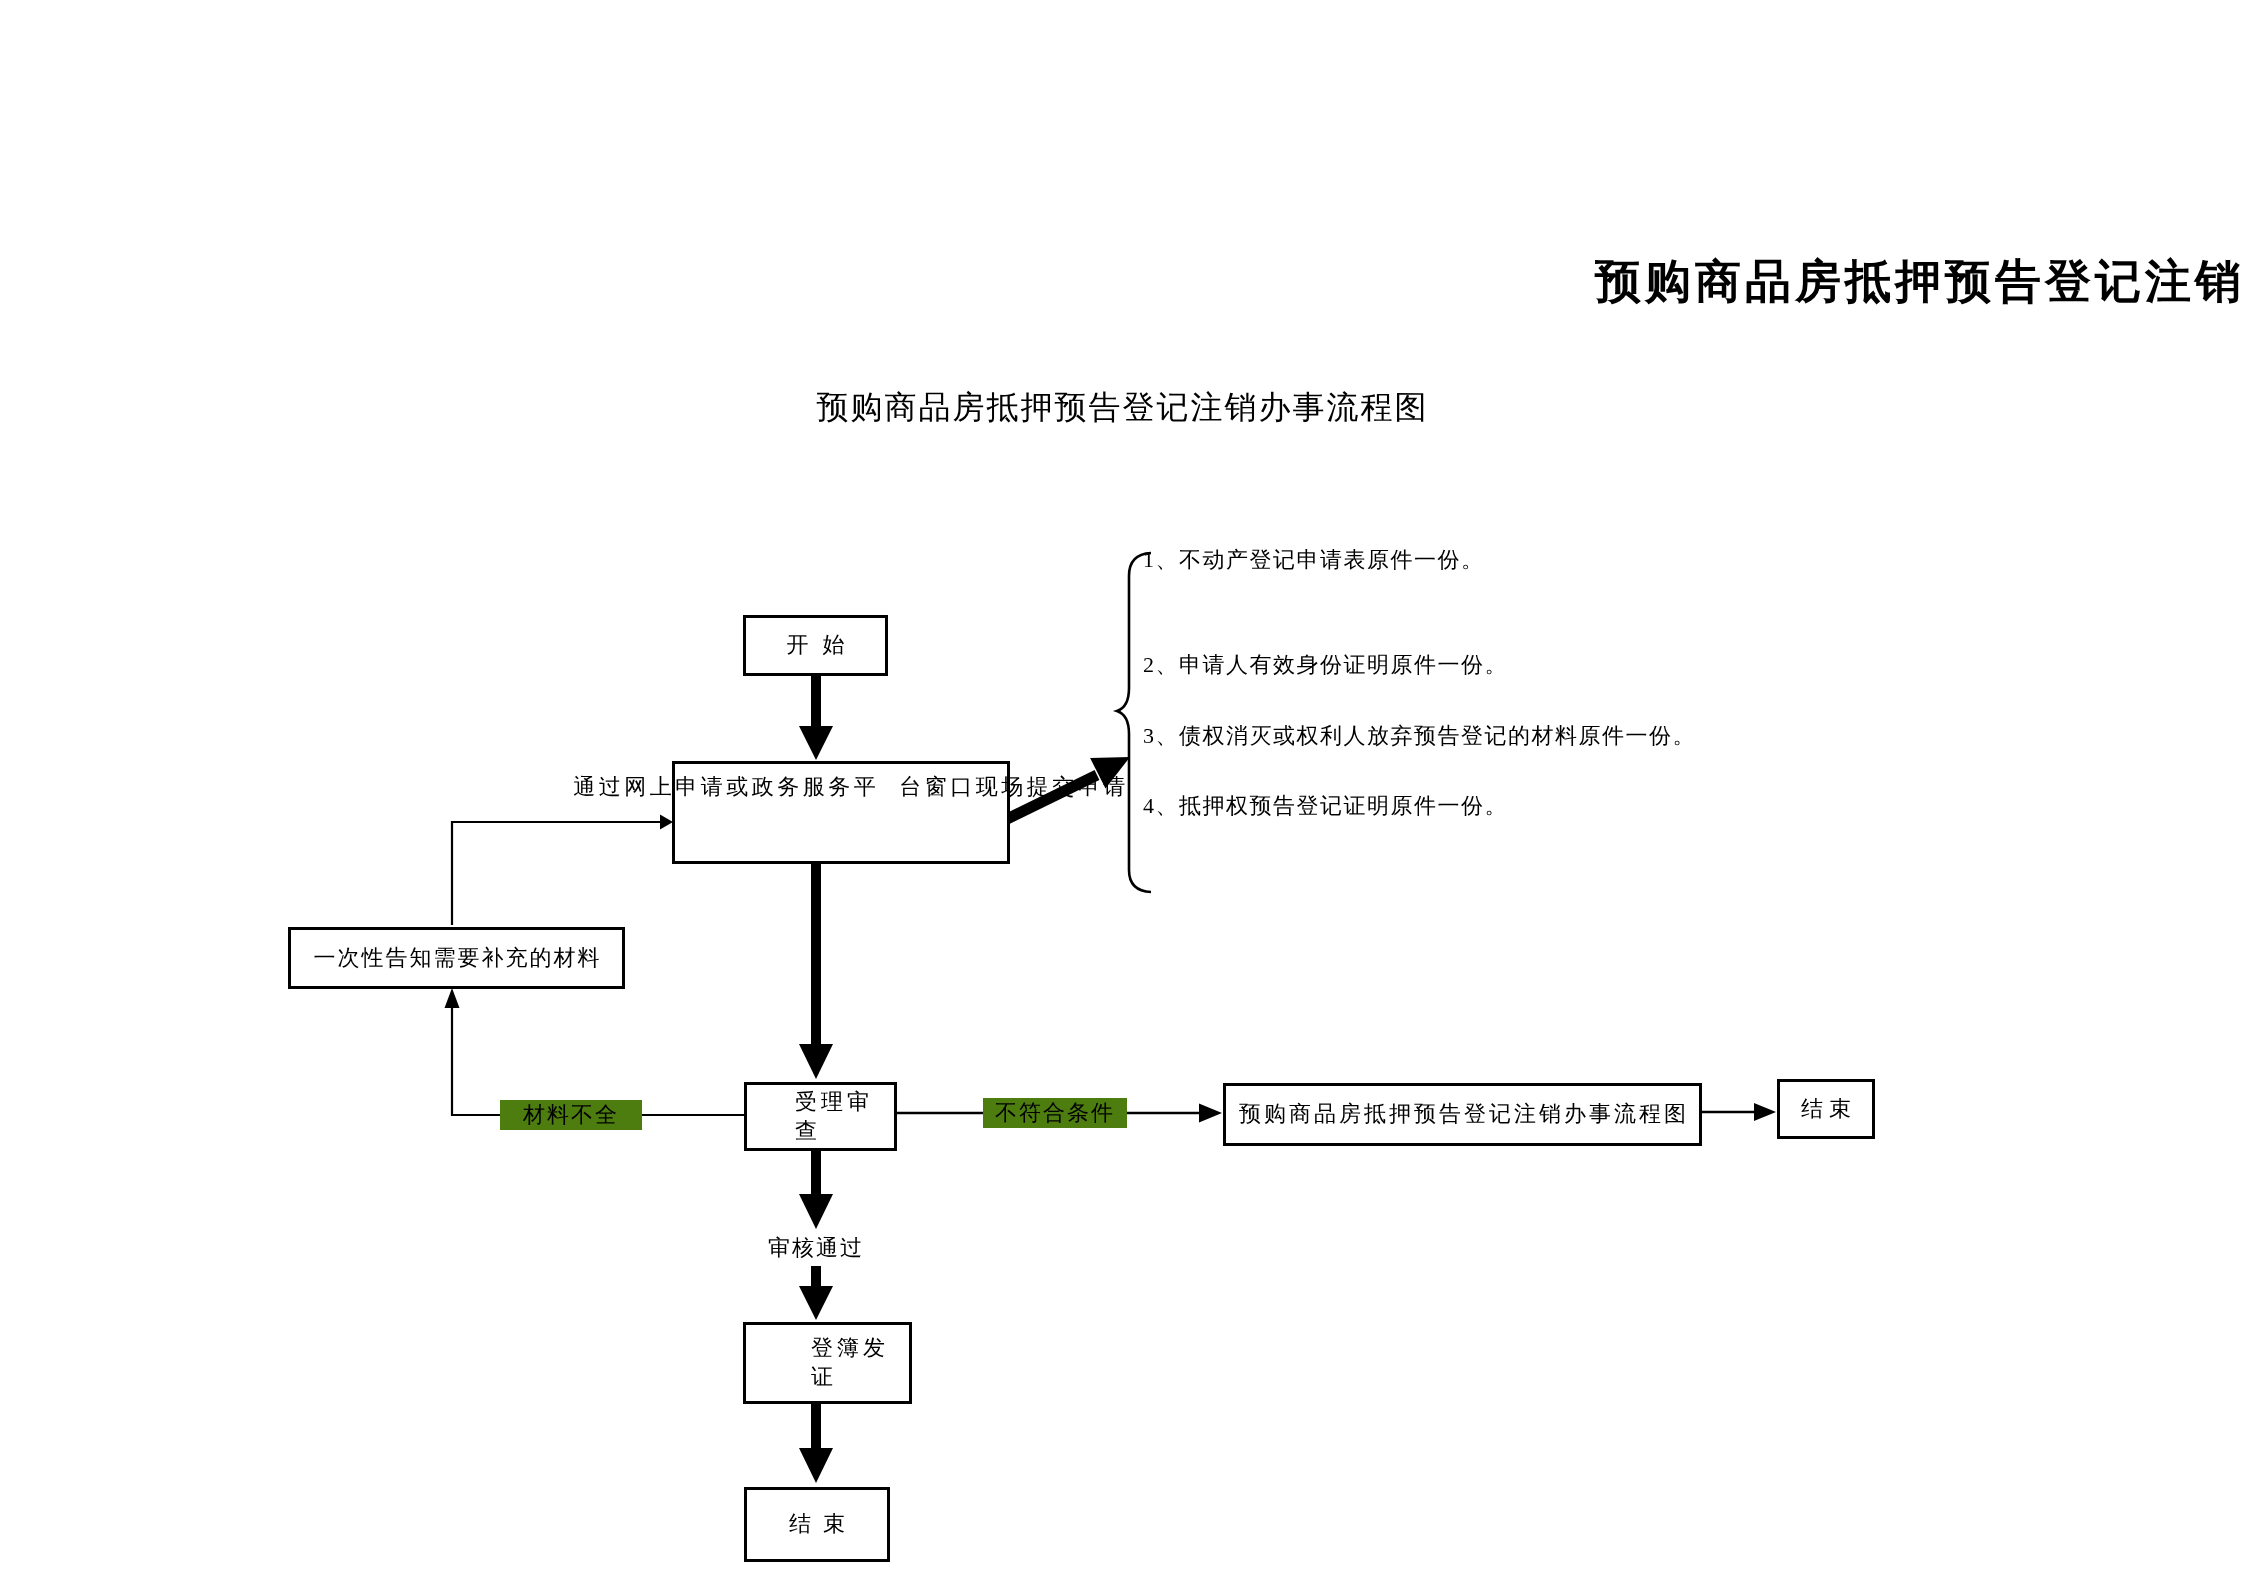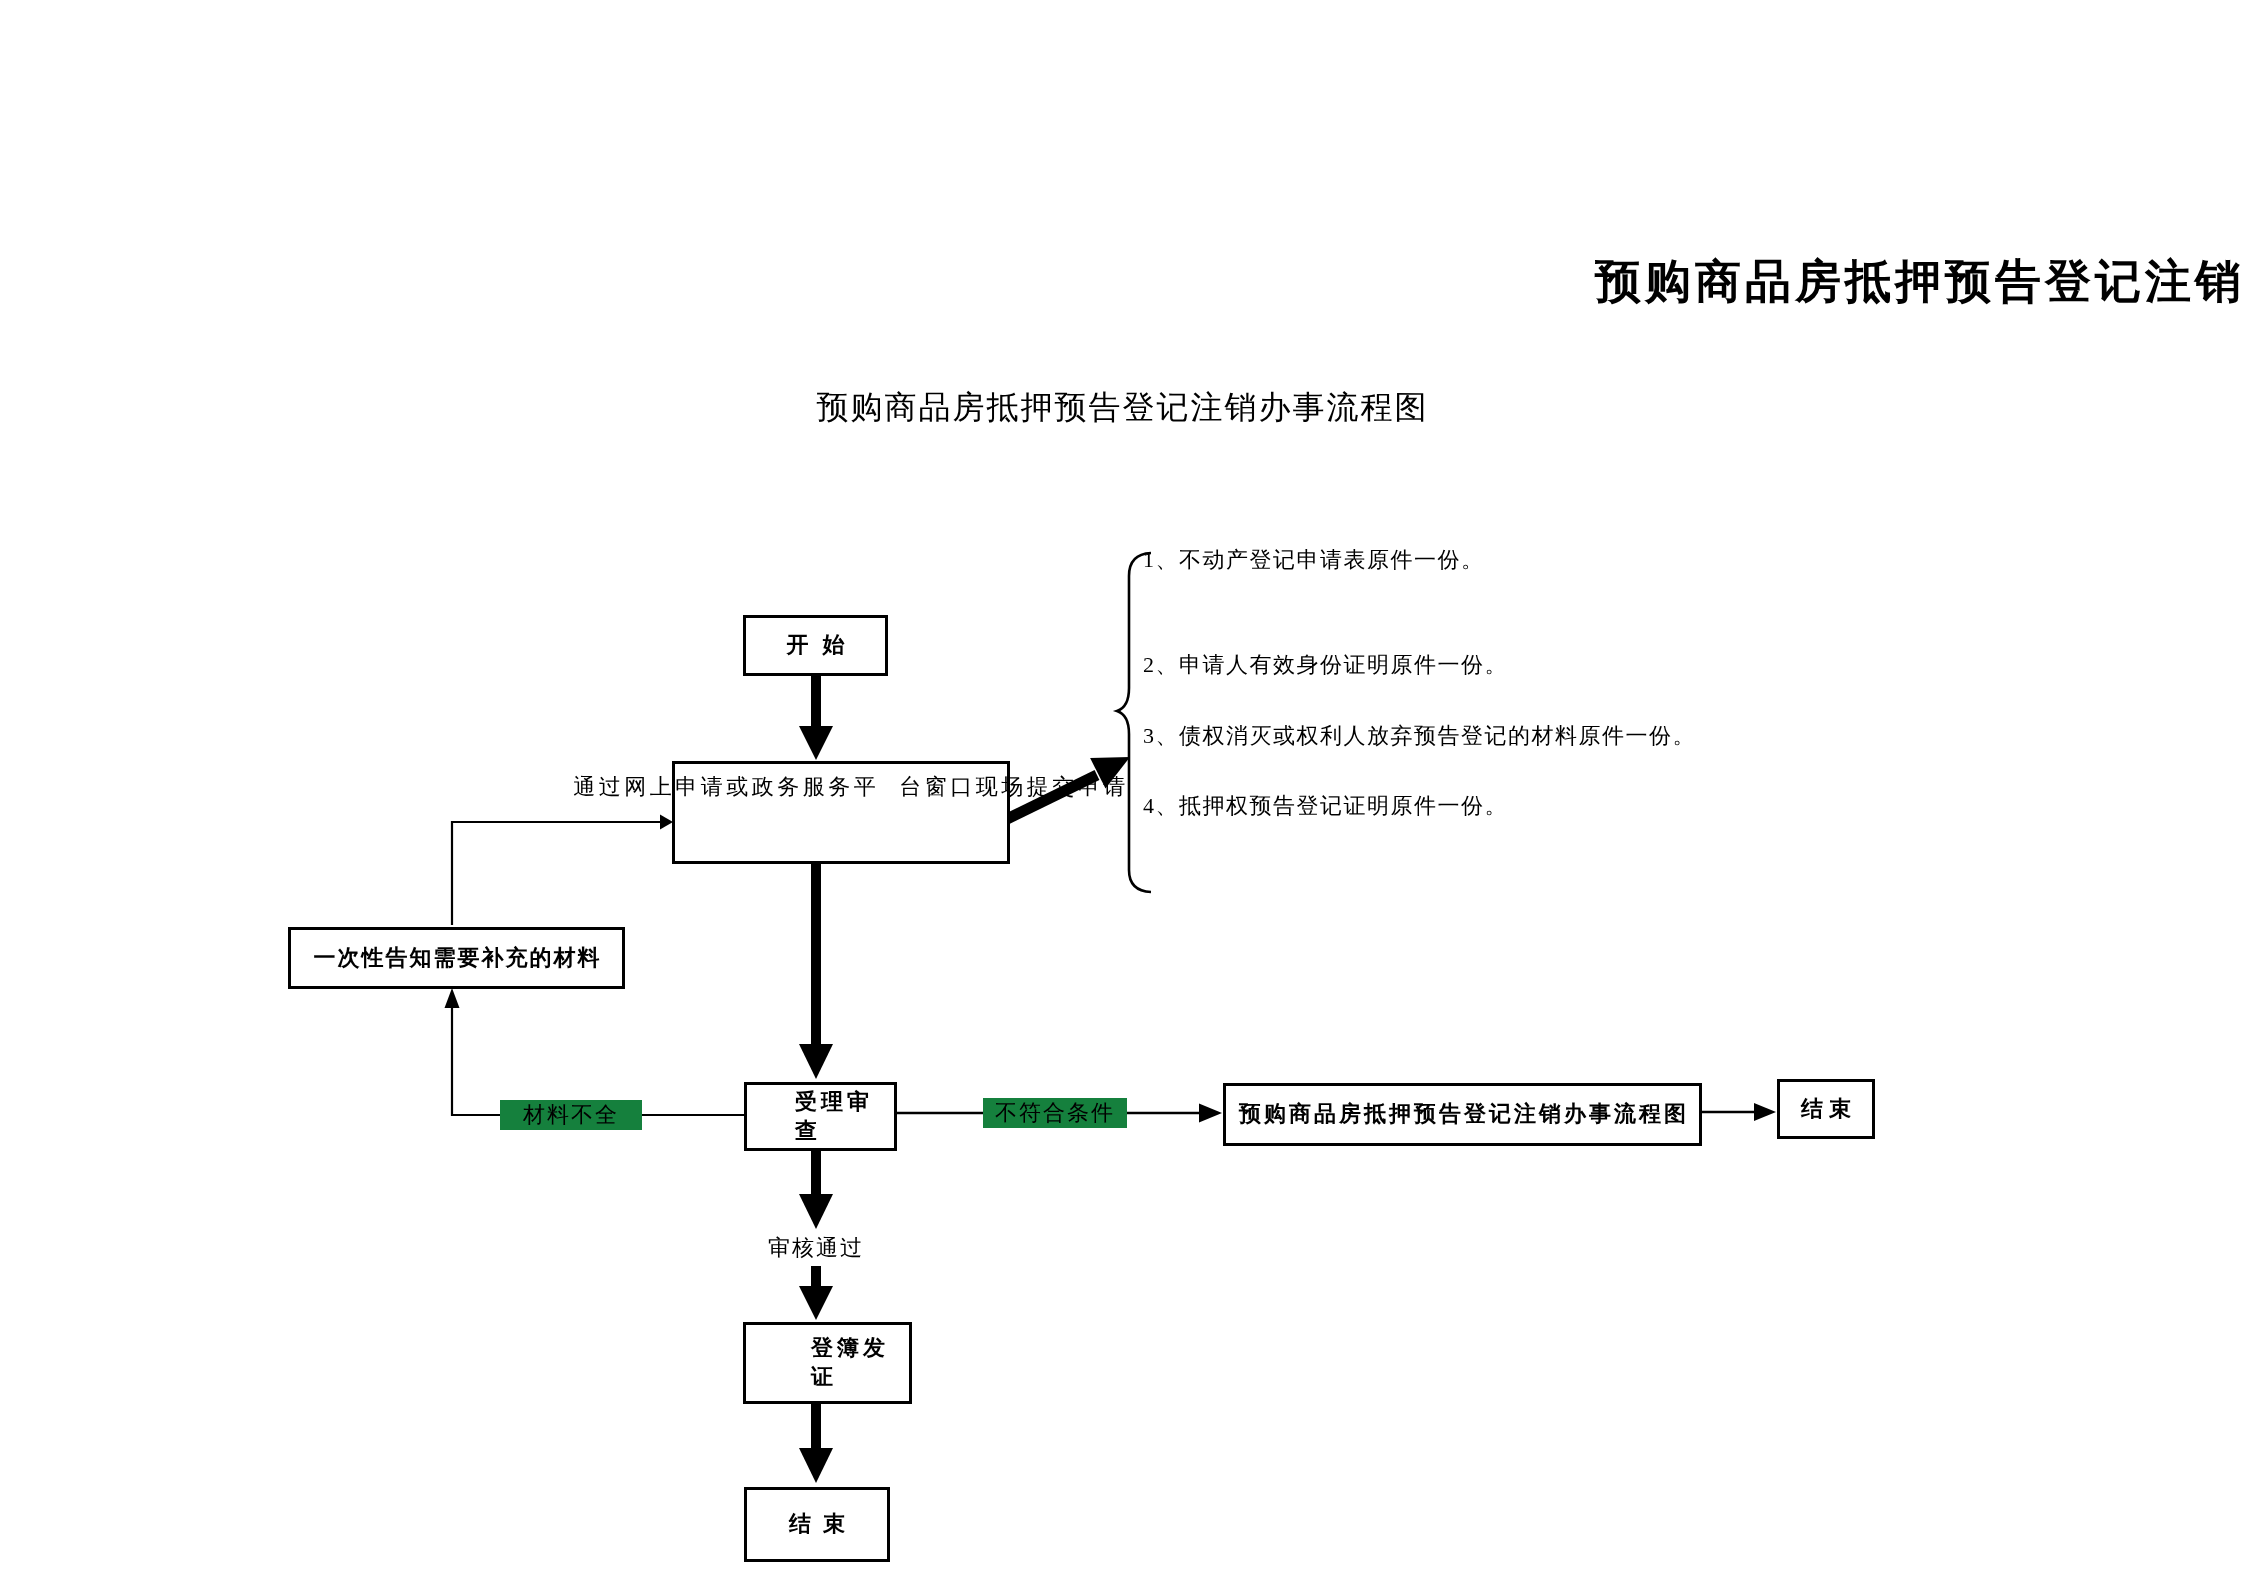--- a/index.html
+++ b/index.html
@@ -27,28 +27,28 @@
   }
   .box{
     position:absolute;
     box-sizing:border-box;
     border:3px solid #000;
     background:#fff;
     display:flex;align-items:center;justify-content:center;
     font-size:22px;line-height:1.3;
     z-index:3;
   }
-  .box span{display:inline-block;font-weight:bold;}
+  .box span{display:inline-block;}
   .lbl{
     position:absolute;
     font-size:22px;letter-spacing:2px;line-height:30px;
     text-align:center;
     z-index:4;
   }
-  .lbl.on-line{background:#15803d;}
+  .lbl.on-line{background:#4d7c0f;}
   .list-item{
     position:absolute;
     left:1143px;
     font-size:22px;letter-spacing:1.5px;line-height:30px;
     white-space:nowrap;
     z-index:2;
   }
   .spread-14{letter-spacing:14px;margin-right:-14px;}
   .spread-12{letter-spacing:12px;margin-right:-12px;}
   .spread-6{letter-spacing:6px;margin-right:-6px;}

